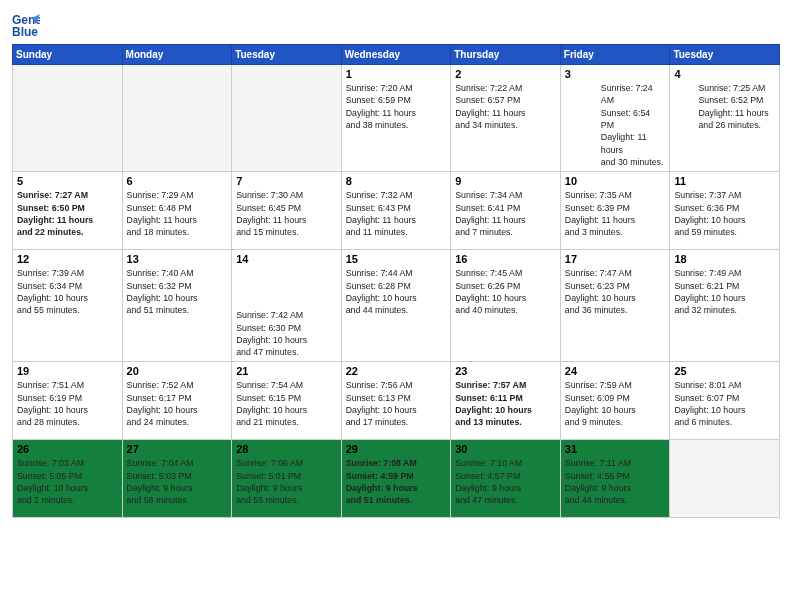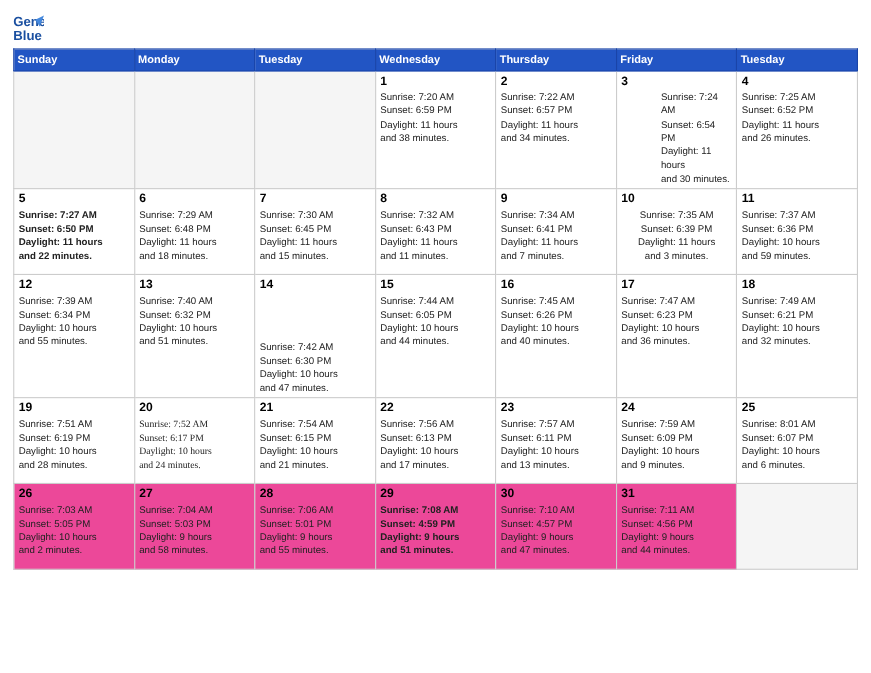--- a/index.html
+++ b/index.html
@@ -60,21 +60,21 @@
     }
     .calendar tbody td {
       border: 1px solid #ccc;
       vertical-align: top;
       padding: 3px 4px;
       width: calc(100%/7);
       height: 78px;
       background: #fff;
     }
     .calendar tbody tr:last-child td {
-      background: #ec4899;
+      background: #15803d;
     }
     .day-num {
       font-weight: bold;
       font-size: 11px;
       margin-bottom: 2px;
       display: block;
     }
     .day-info {
       font-size: 8.8px;
       line-height: 1.4;
@@ -139,21 +139,21 @@
           </td>
           <td>
             <span class="day-num">3</span>
             <div class="day-info" style="white-space: pre-line; margin-left: 36px;">Sunrise: 7:24 AM
 Sunset: 6:54 PM
 Daylight: 11 hours
 and 30 minutes.</div>
           </td>
           <td>
             <span class="day-num">4</span>
-            <div class="day-info" style="white-space: pre-line;">Sunrise: 7:25 AM
+            <div class="day-info" style="white-space: pre-line; margin-left: 24px;">Sunrise: 7:25 AM
 Sunset: 6:52 PM
 Daylight: 11 hours
 and 26 minutes.</div>
           </td>
         </tr>
         <tr>
           <td>
             <span class="day-num">5</span>
             <div class="day-info" style="white-space: pre-line; font-weight: bold;">Sunrise: 7:27 AM
 Sunset: 6:50 PM
@@ -183,21 +183,21 @@
           </td>
           <td>
             <span class="day-num">9</span>
             <div class="day-info" style="white-space: pre-line;">Sunrise: 7:34 AM
 Sunset: 6:41 PM
 Daylight: 11 hours
 and 7 minutes.</div>
           </td>
           <td>
             <span class="day-num">10</span>
-            <div class="day-info" style="white-space: pre-line; text-align: center;">Sunrise: 7:35 AM
+            <div class="day-info" style="white-space: pre-line;">Sunrise: 7:35 AM
 Sunset: 6:39 PM
 Daylight: 11 hours
 and 3 minutes.</div>
           </td>
           <td>
             <span class="day-num">11</span>
             <div class="day-info" style="white-space: pre-line;">Sunrise: 7:37 AM
 Sunset: 6:36 PM
 Daylight: 10 hours
 and 59 minutes.</div>
@@ -221,21 +221,21 @@
           <td>
             <span class="day-num">14</span>
             <div class="day-info" style="white-space: pre-line; margin-top: 44px;">Sunrise: 7:42 AM
 Sunset: 6:30 PM
 Daylight: 10 hours
 and 47 minutes.</div>
           </td>
           <td>
             <span class="day-num">15</span>
             <div class="day-info" style="white-space: pre-line;">Sunrise: 7:44 AM
-Sunset: 6:05 PM
+Sunset: 6:28 PM
 Daylight: 10 hours
 and 44 minutes.</div>
           </td>
           <td>
             <span class="day-num">16</span>
             <div class="day-info" style="white-space: pre-line;">Sunrise: 7:45 AM
 Sunset: 6:26 PM
 Daylight: 10 hours
 and 40 minutes.</div>
           </td>
@@ -257,42 +257,42 @@
         <tr>
           <td>
             <span class="day-num">19</span>
             <div class="day-info" style="white-space: pre-line;">Sunrise: 7:51 AM
 Sunset: 6:19 PM
 Daylight: 10 hours
 and 28 minutes.</div>
           </td>
           <td>
             <span class="day-num">20</span>
-            <div class="day-info" style="white-space: pre-line; font-family: Liberation Serif, serif;">Sunrise: 7:52 AM
+            <div class="day-info" style="white-space: pre-line;">Sunrise: 7:52 AM
 Sunset: 6:17 PM
 Daylight: 10 hours
 and 24 minutes.</div>
           </td>
           <td>
             <span class="day-num">21</span>
             <div class="day-info" style="white-space: pre-line;">Sunrise: 7:54 AM
 Sunset: 6:15 PM
 Daylight: 10 hours
 and 21 minutes.</div>
           </td>
           <td>
             <span class="day-num">22</span>
             <div class="day-info" style="white-space: pre-line;">Sunrise: 7:56 AM
 Sunset: 6:13 PM
 Daylight: 10 hours
 and 17 minutes.</div>
           </td>
           <td>
             <span class="day-num">23</span>
-            <div class="day-info" style="white-space: pre-line;">Sunrise: 7:57 AM
+            <div class="day-info" style="white-space: pre-line; font-weight: bold;">Sunrise: 7:57 AM
 Sunset: 6:11 PM
 Daylight: 10 hours
 and 13 minutes.</div>
           </td>
           <td>
             <span class="day-num">24</span>
             <div class="day-info" style="white-space: pre-line;">Sunrise: 7:59 AM
 Sunset: 6:09 PM
 Daylight: 10 hours
 and 9 minutes.</div>

